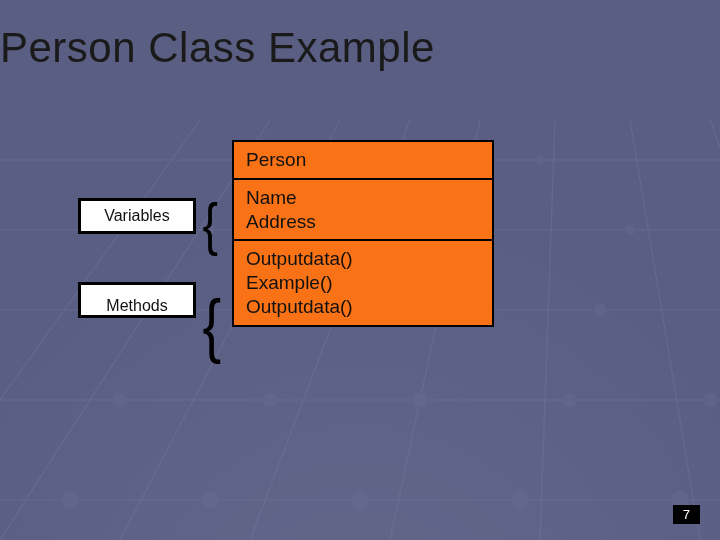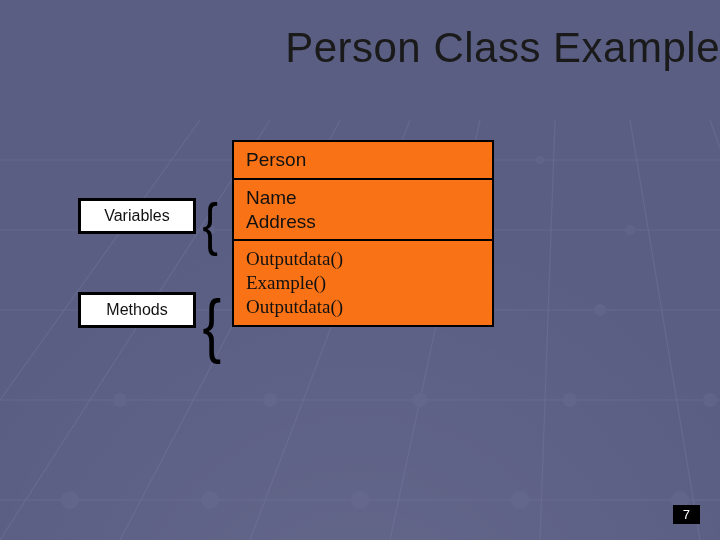--- a/index.html
+++ b/index.html
@@ -16,21 +16,21 @@
     background:
       radial-gradient(circle at 50% 120%, rgba(255,255,255,0.06), transparent 60%),
       #5a5e83;
     overflow: hidden;
   }
   .bg-grid svg { position: absolute; inset: 0; width: 100%; height: 100%; opacity: 0.35; }
 
   .slide-title {
     position: absolute;
     top: 24px; left: 0; right: 0;
-    text-align: right;
+    text-align: left;
     font-size: 42px;
     color: #1a1a1a;
     font-weight: 400;
     letter-spacing: 0.5px;
   }
 
   .content { position: absolute; top: 140px; left: 0; right: 0; }
 
   
   .anno {
@@ -40,21 +40,21 @@
     height: 36px;
     background: #ffffff;
     border: 3px solid #000000;
     display: flex;
     align-items: center;
     justify-content: center;
     font-size: 16px;
     color: #111;
   }
   .anno.variables { top: 58px; }
-  .anno.methods   { top: 152px; }
+  .anno.methods   { top: 142px; align-items: flex-end; }
 
   
   .brace {
     position: absolute;
     left: 200px;
     width: 24px;
     color: #000;
     font-size: 58px;
     line-height: 0;
     transform: scaleX(0.8);
@@ -71,21 +71,21 @@
     background: #f97316;
     border: 2px solid #000;
   }
   .uml .section {
     padding: 6px 12px;
     border-bottom: 2px solid #000;
     font-size: 19px;
     color: #111;
     line-height: 1.25;
   }
-  .uml .section:last-child { border-bottom: none; font-family: Liberation Serif, serif; }
+  .uml .section:last-child { border-bottom: none; }
   .uml .classname { font-weight: 400; }
   .uml .row { display: block; }
 
   
   .pagenum {
     position: absolute;
     right: 20px;
     bottom: 16px;
     background: #000000;
     color: #ffffff;

